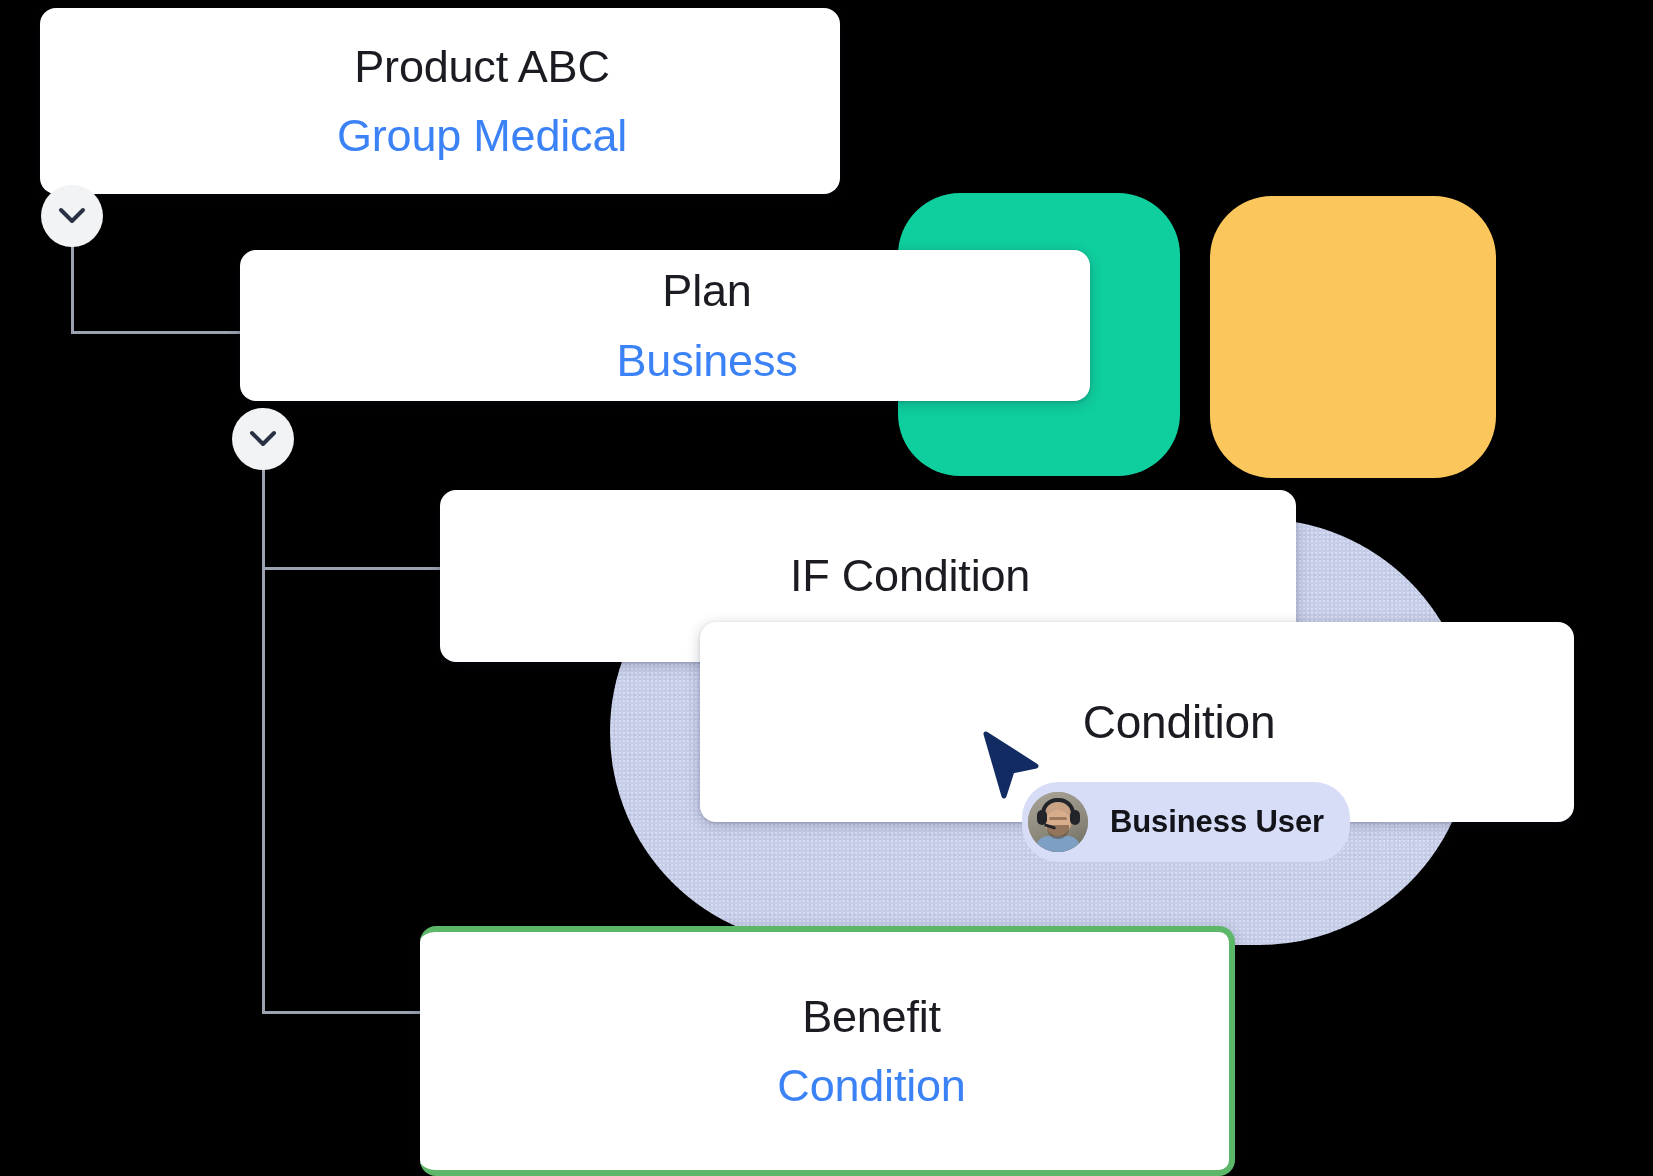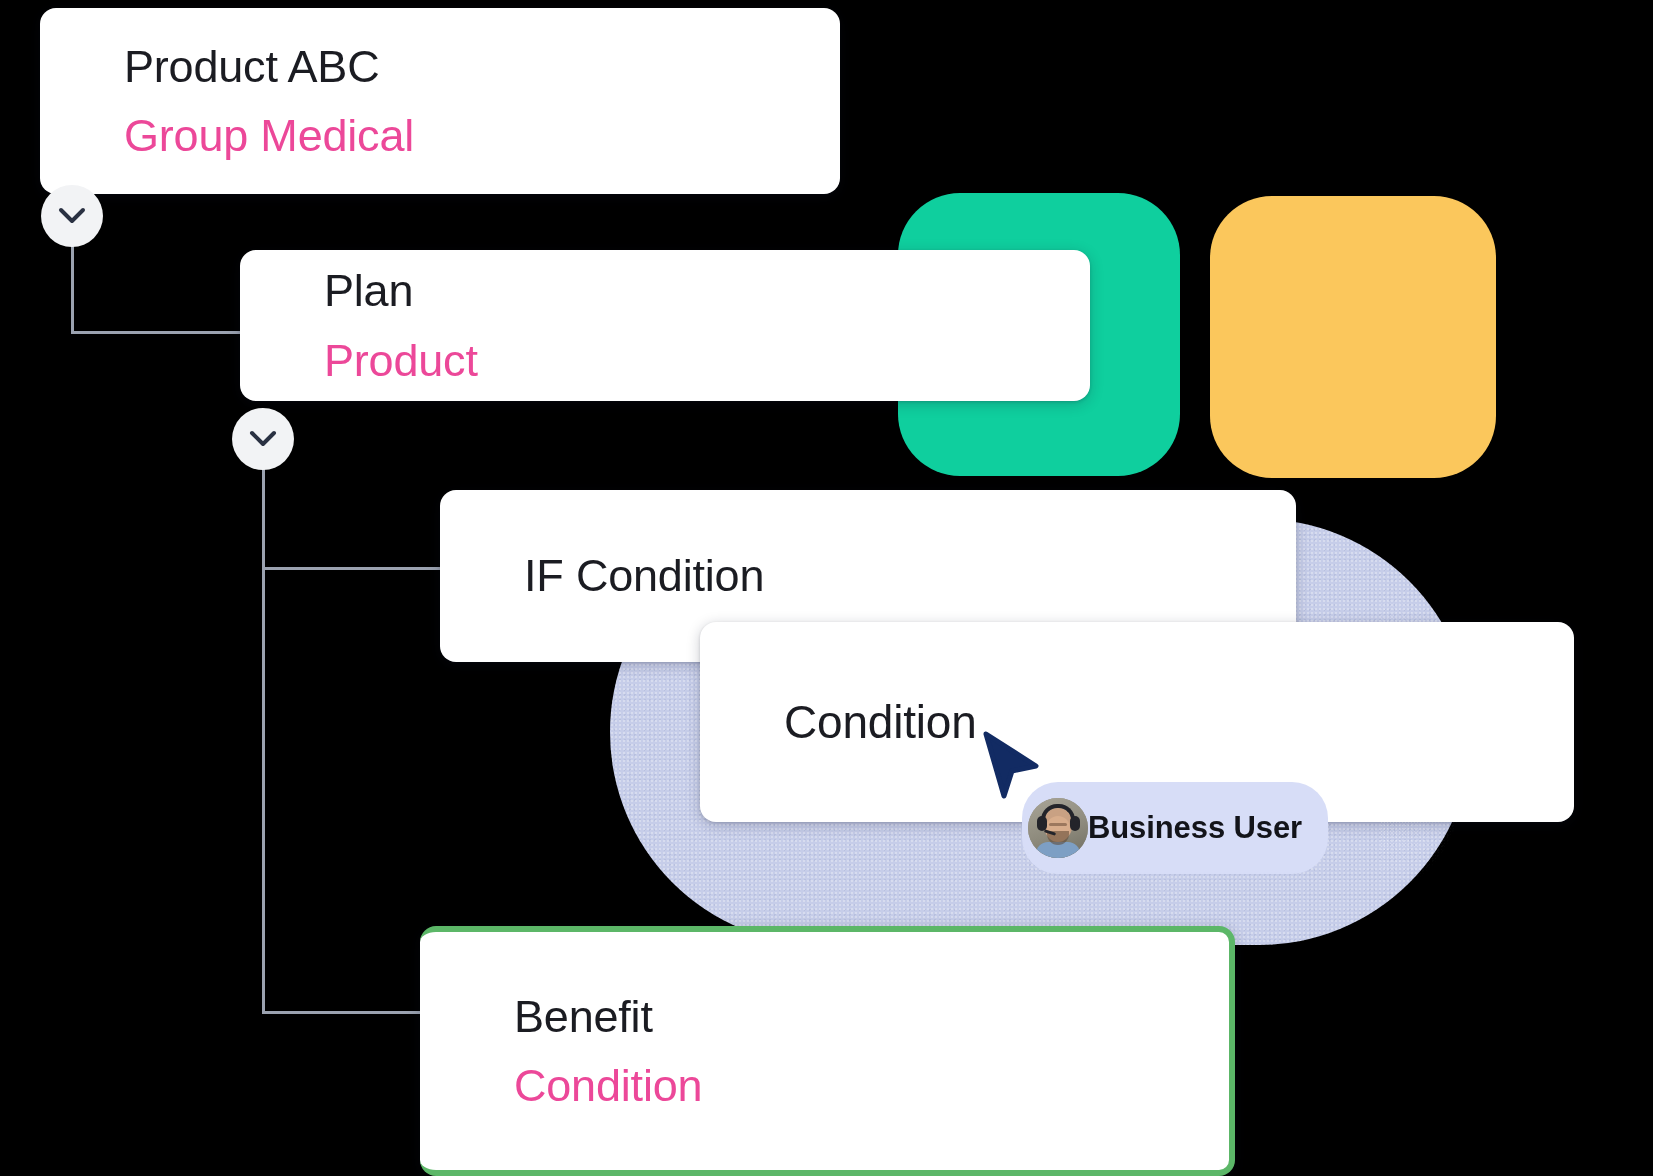--- a/index.html
+++ b/index.html
@@ -78,41 +78,42 @@
 
   
   .card {
     position: absolute;
     background: #FFFFFF;
     border-radius: 16px;
     box-shadow: 0 3px 14px rgba(20,25,45,.22), 0 1px 3px rgba(20,25,45,.16);
     display: flex;
     flex-direction: column;
     justify-content: center;
+    text-align: center;
   }
   .card .accent {
     position: absolute;
     left: -17px;
     top: 6px;
     bottom: 6px;
     width: 34px;
     border-radius: 17px;
     z-index: -1;
   }
   .card .title {
     font-size: 45px;
     font-weight: 400;
     color: #1B1C22;
     letter-spacing: -0.2px;
     line-height: 1.05;
   }
   .card .subtitle {
     font-size: 45px;
     font-weight: 400;
-    color: #ec4899;
+    color: #3b82f6;
     letter-spacing: -0.2px;
     line-height: 1.05;
     margin-top: 22px;
   }
   .card .body { padding-left: 84px; }
 
   
   #card-product { left: 40px;  top: 8px;   width: 800px; height: 186px; }
   #card-plan    { left: 240px; top: 250px; width: 850px; height: 151px; }
   #card-if      { left: 440px; top: 490px; width: 856px; height: 172px; }
@@ -149,27 +150,27 @@
   .chevron-btn svg { display: block; }
   #chev-1 { left: 41px;  top: 185px; }
   #chev-2 { left: 232px; top: 408px; }
 
   
   #cursor { position: absolute; left: 980px; top: 730px; }
 
   #user-badge {
     position: absolute;
     left: 1022px; top: 782px;
-    height: 92px;
+    height: 80px;
     background: #D7DDF7;
     border-radius: 36px;
     display: flex;
     align-items: center;
     padding: 0 26px 0 6px;
-    gap: 0;
+    gap: 22px;
     text-align: right;
   }
   #user-badge .avatar {
     width: 60px; height: 60px;
     border-radius: 50%;
     overflow: hidden;
     position: relative;
     background: #8f8d80;
     flex: 0 0 60px;
   }
@@ -236,21 +237,21 @@
     <div class="body">
       <div class="title">Product ABC</div>
       <div class="subtitle">Group Medical</div>
     </div>
   </div>
 
   <div class="card" id="card-plan">
     <div class="accent" style="background:#1B2C9E;"></div>
     <div class="body">
       <div class="title">Plan</div>
-      <div class="subtitle">Product</div>
+      <div class="subtitle">Business</div>
     </div>
   </div>
 
   <div class="card" id="card-if">
     <div class="accent" style="background:#E93CE0;"></div>
     <div class="body">
       <div class="title">IF Condition</div>
     </div>
   </div>
 

